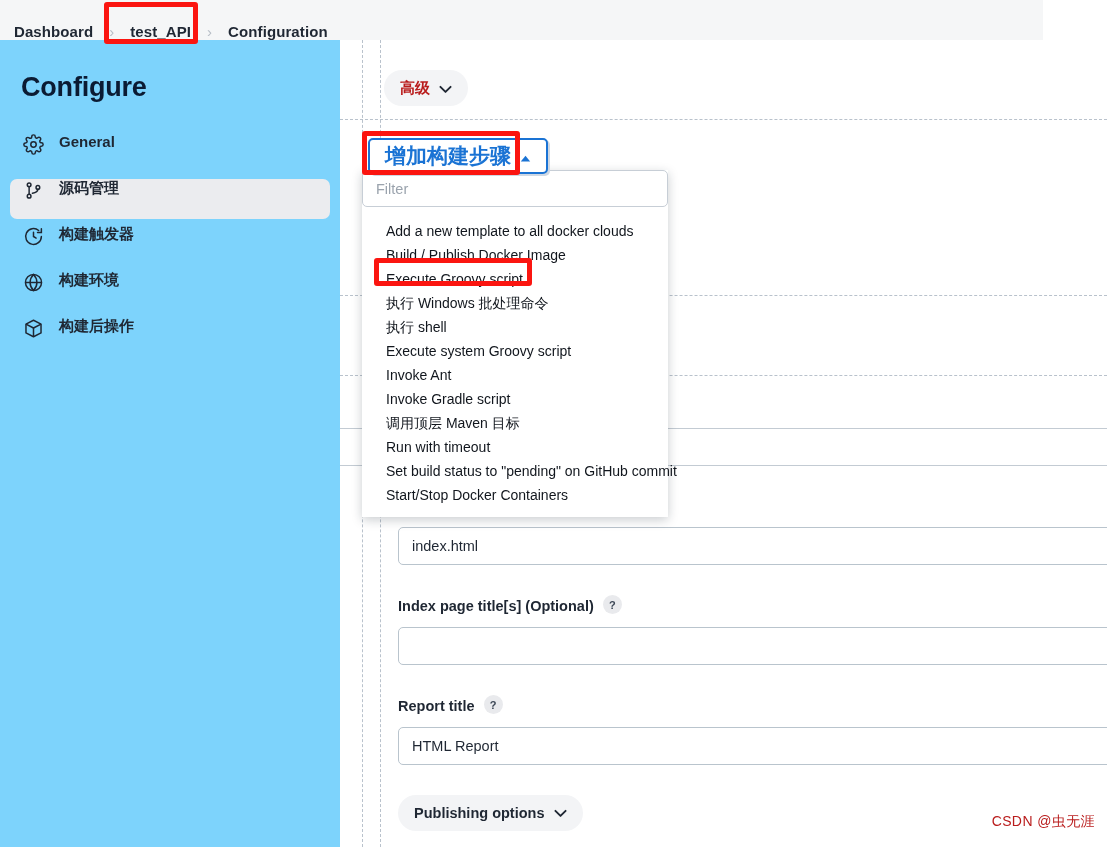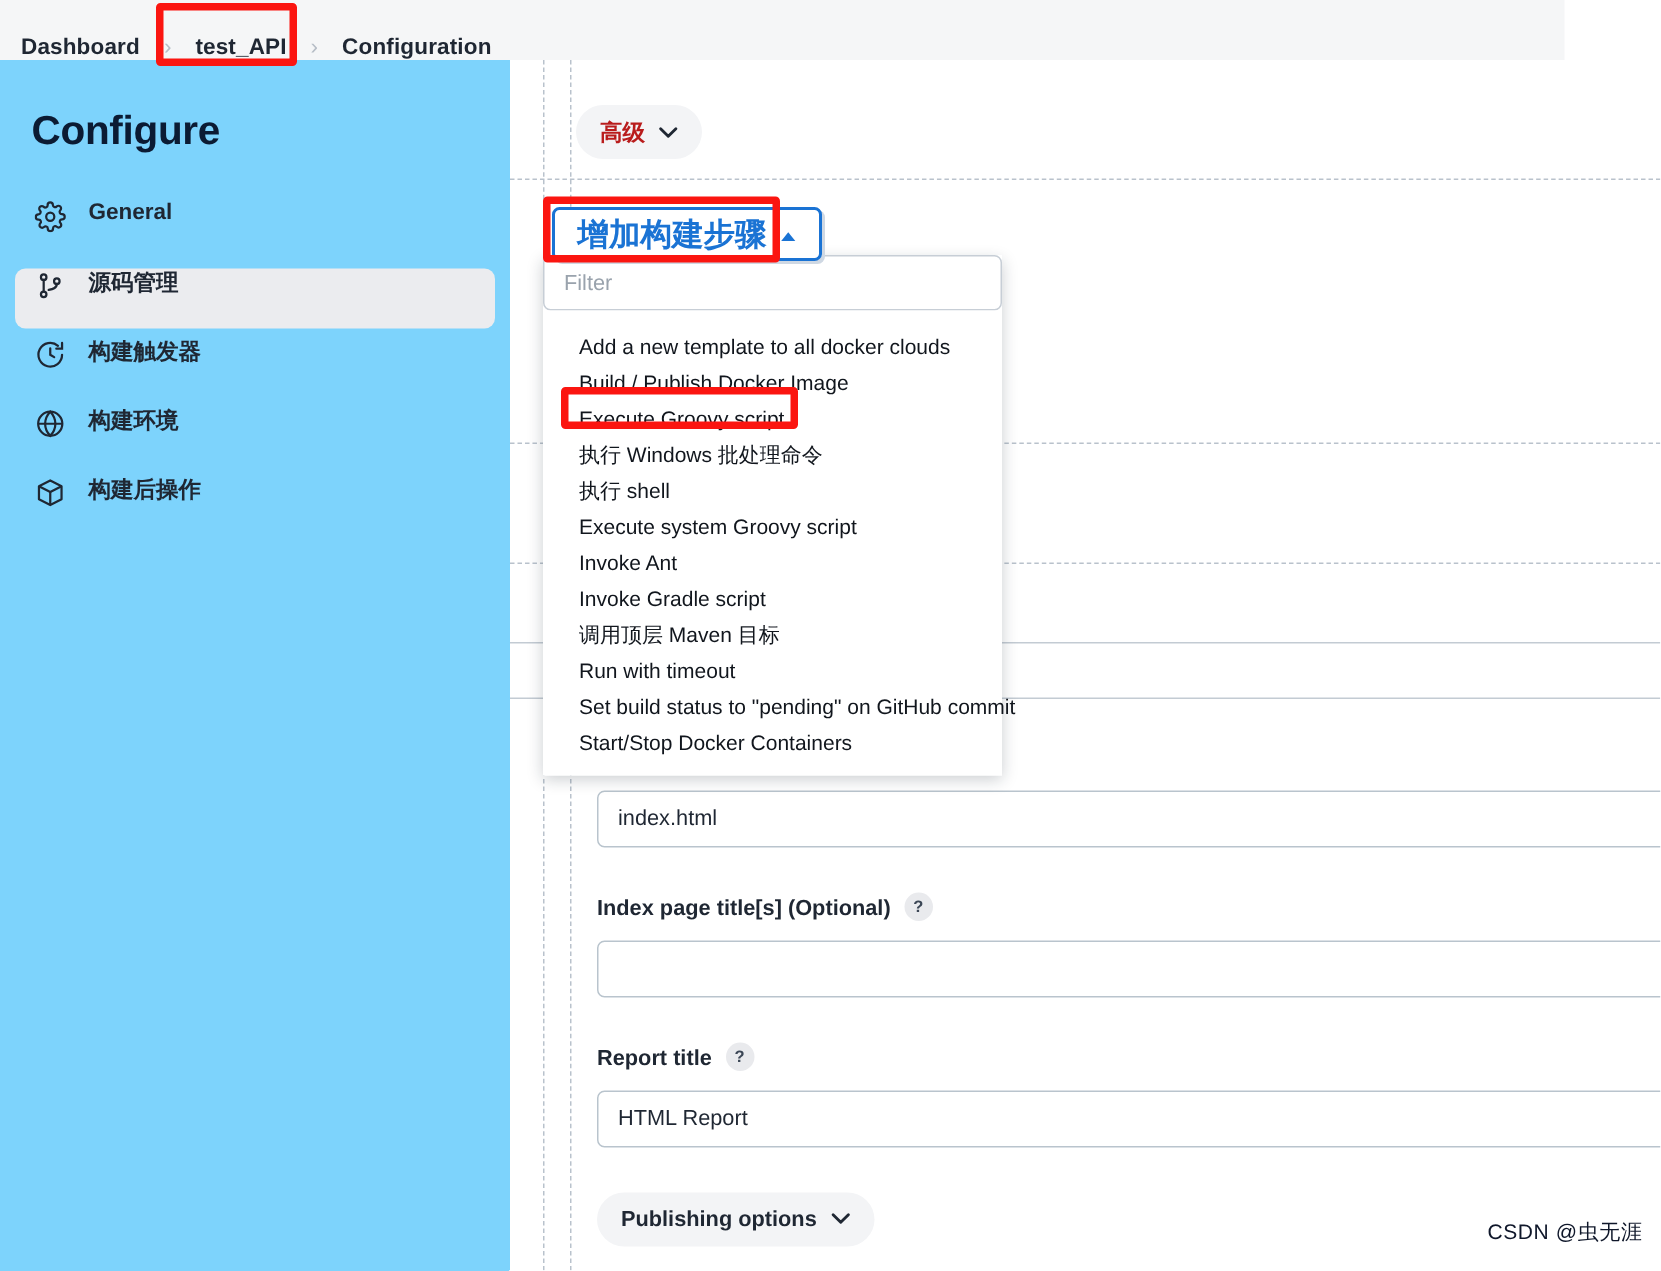--- a/index.html
+++ b/index.html
@@ -187,21 +187,21 @@
     position: absolute;
     border: 5px solid #fb1510;
     border-radius: 3px;
     pointer-events: none;
     z-index: 9;
   }
 
   
   #watermark {
     position: absolute; right: 12px; bottom: 16px;
-    font-size: 14px; color: #0f172a;
+    font-size: 14px; color: #b91c1c;
     letter-spacing: .4px;
     z-index: 10;
     margin-top: 44px;
   }
 </style>
 </head>
 <body>
 
 <div id="breadcrumb-bar">
   <span class="crumb">Dashboard</span>

